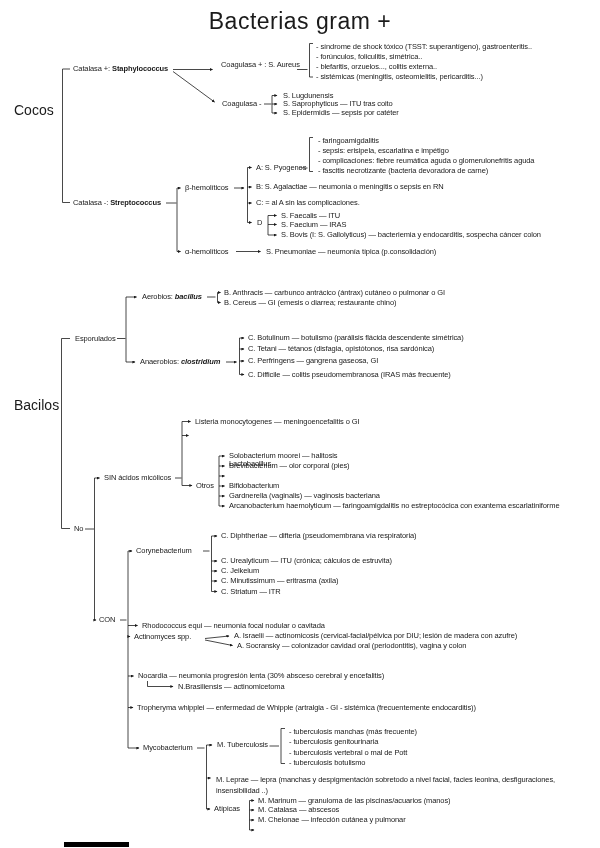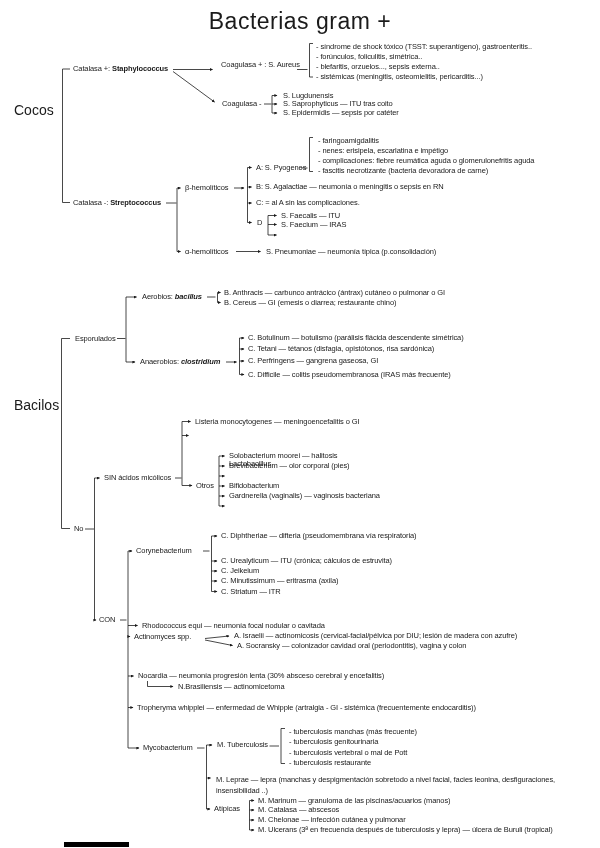--- a/index.html
+++ b/index.html
@@ -124,80 +124,81 @@
   </svg>
 
   <div class="title">Bacterias gram +</div>
   <div class="heading" style="left:14px;top:102px">Cocos</div>
   <div class="heading" style="left:14px;top:397px">Bacilos</div>
 
   <div class="node" style="left:73px;top:65px"><span>Catalasa +: </span><b>Staphylococcus</b></div>
   <div class="node" style="left:221px;top:61px">Coagulasa + : S. Aureus</div>
   <div class="node" style="left:316px;top:43px">- síndrome de shock tóxico (TSST: superantígeno), gastroenteritis..</div>
   <div class="node" style="left:316px;top:52.5px">- forúnculos, foliculitis, simétrica..</div>
-  <div class="node" style="left:316px;top:62.5px">- blefaritis, orzuelos..., sepsis externa..</div>
+  <div class="node" style="left:316px;top:62.5px">- blefaritis, orzuelos..., colitis externa..</div>
   <div class="node" style="left:316px;top:72.5px">- sistémicas (meningitis, osteomielitis, pericarditis...)</div>
   <div class="node" style="left:222px;top:100px">Coagulasa -</div>
   <div class="node" style="left:283px;top:91.5px">S. Lugdunensis</div>
   <div class="node" style="left:283px;top:100px">S. Saprophyticus — ITU tras coito</div>
   <div class="node" style="left:283px;top:109px">S. Epidermidis — sepsis por catéter</div>
   <div class="node" style="left:73px;top:199px"><span>Catalasa -: </span><b>Streptococcus</b></div>
   <div class="node" style="left:185px;top:184px">β-hemolíticos</div>
   <div class="node" style="left:185px;top:247.5px">α-hemolíticos</div>
   <div class="node" style="left:256px;top:163.5px">A: S. Pyogenes</div>
   <div class="node" style="left:318px;top:136.5px">- faringoamigdalitis</div>
-  <div class="node" style="left:318px;top:146.5px">- nenes: erisipela, escarlatina e impétigo</div>
+  <div class="node" style="left:318px;top:146.5px">- sepsis: erisipela, escarlatina e impétigo</div>
   <div class="node" style="left:318px;top:157px">- complicaciones: fiebre reumática aguda o glomerulonefritis aguda</div>
   <div class="node" style="left:318px;top:167px">- fascitis necrotizante (bacteria devoradora de carne)</div>
   <div class="node" style="left:256px;top:183px">B: S. Agalactiae — neumonía o meningitis o sepsis en RN</div>
   <div class="node" style="left:256px;top:199px">C: = al A sin las complicaciones.</div>
   <div class="node" style="left:257px;top:218.5px">D</div>
   <div class="node" style="left:281px;top:211.5px">S. Faecalis — ITU</div>
   <div class="node" style="left:281px;top:220.5px">S. Faecium — IRAS</div>
+  <div class="node" style="left:281px;top:231px">S. Bovis (I: S. Gallolyticus) — bacteriemia y endocarditis, sospecha cáncer colon</div>
   <div class="node" style="left:266px;top:248px">S. Pneumoniae — neumonía típica (p.consolidación)</div>
 
   <div class="node" style="left:75px;top:335px">Esporulados</div>
   <div class="node" style="left:142px;top:292.5px"><span>Aerobios: </span><span class="bi">bacillus</span></div>
   <div class="node" style="left:224px;top:288.5px">B. Anthracis — carbunco antrácico (ántrax) cutáneo o pulmonar o GI</div>
   <div class="node" style="left:224px;top:298.5px">B. Cereus — GI (emesis o diarrea; restaurante chino)</div>
   <div class="node" style="left:140px;top:358px"><span>Anaerobios: </span><span class="bi">clostridium</span></div>
   <div class="node" style="left:248px;top:334px">C. Botulinum — botulismo (parálisis flácida descendente simétrica)</div>
   <div class="node" style="left:248px;top:345px">C. Tetani — tétanos (disfagia, opistótonos, risa sardónica)</div>
   <div class="node" style="left:248px;top:357px">C. Perfringens — gangrena gaseosa, GI</div>
   <div class="node" style="left:248px;top:370.5px">C. Difficile — colitis pseudomembranosa (IRAS más frecuente)</div>
   <div class="node" style="left:74px;top:525px">No</div>
   <div class="node" style="left:104px;top:474px">SIN ácidos micólicos</div>
   <div class="node" style="left:195px;top:417.5px">Listeria monocytogenes — meningoencefalitis o GI</div>
   <div class="node" style="left:196px;top:481.5px">Otros</div>
   <div class="node" style="left:229px;top:452px">Solobacterium moorei — halitosis</div>
   <div class="node" style="left:229px;top:462px">Brevibacterium — olor corporal (pies)</div>
   <div class="node" style="left:229px;top:460px">Lactobacillus</div>
   <div class="node" style="left:229px;top:482px">Bifidobacterium</div>
   <div class="node" style="left:229px;top:492px">Gardnerella (vaginalis) — vaginosis bacteriana</div>
+  <div class="node" style="left:229px;top:502px">Arcanobacterium haemolyticum — faringoamigdalitis no estreptocócica con exantema escarlatiniforme</div>
   <div class="node" style="left:99px;top:616px">CON</div>
   <div class="node" style="left:136px;top:547px">Corynebacterium</div>
   <div class="node" style="left:221px;top:532px">C. Diphtheriae — difteria (pseudomembrana vía respiratoria)</div>
   <div class="node" style="left:221px;top:557px">C. Urealyticum — ITU (crónica; cálculos de estruvita)</div>
   <div class="node" style="left:221px;top:567px">C. Jeikeium</div>
   <div class="node" style="left:221px;top:577px">C. Minutissimum — eritrasma (axila)</div>
   <div class="node" style="left:221px;top:587.5px">C. Striatum — ITR</div>
   <div class="node" style="left:142px;top:621.5px">Rhodococcus equi — neumonía focal nodular o cavitada</div>
   <div class="node" style="left:134px;top:632.5px">Actinomyces spp.</div>
   <div class="node" style="left:234px;top:632px">A. Israelii — actinomicosis (cervical-facial/pélvica por DIU; lesión de madera con azufre)</div>
   <div class="node" style="left:237px;top:642px">A. Socransky — colonizador cavidad oral (periodontitis), vagina y colon</div>
   <div class="node" style="left:138px;top:672px">Nocardia — neumonía progresión lenta (30% absceso cerebral y encefalitis)</div>
   <div class="node" style="left:178px;top:682.5px">N.Brasiliensis — actinomicetoma</div>
   <div class="node" style="left:137px;top:703.5px">Tropheryma whipplei — enfermedad de Whipple (artralgia - GI - sistémica (frecuentemente endocarditis))</div>
   <div class="node" style="left:143px;top:744px">Mycobacterium</div>
   <div class="node" style="left:217px;top:741px">M. Tuberculosis</div>
   <div class="node" style="left:289px;top:728px">- tuberculosis manchas (más frecuente)</div>
   <div class="node" style="left:289px;top:738px">- tuberculosis genitourinaria</div>
   <div class="node" style="left:289px;top:749px">- tuberculosis vertebral o mal de Pott</div>
-  <div class="node" style="left:289px;top:759px">- tuberculosis restaurante</div>
+  <div class="node" style="left:289px;top:759px">- tuberculosis botulismo</div>
   <div class="node wrap" style="left:216px;top:773.5px">M. Leprae — lepra (manchas y despigmentación sobretodo a nivel facial, facies leonina, desfiguraciones, insensibilidad ..)</div>
   <div class="node" style="left:214px;top:805px">Atípicas</div>
   <div class="node" style="left:258px;top:796.5px">M. Marinum — granuloma de las piscinas/acuarios (manos)</div>
   <div class="node" style="left:258px;top:806px">M. Catalasa — abscesos</div>
   <div class="node" style="left:258px;top:816px">M. Chelonae — infección cutánea y pulmonar</div>
-  <div class="node" style="left:258px;top:826px">M. Ulcerans (3ª en frecuencia después de tuberculosis y lepra) — úlcera de Buruli (tropical)</div>
 
   <div class="bar" style="left:64px;top:842px;width:65px;height:5px"></div>
 </div>
 
 </body></html>

